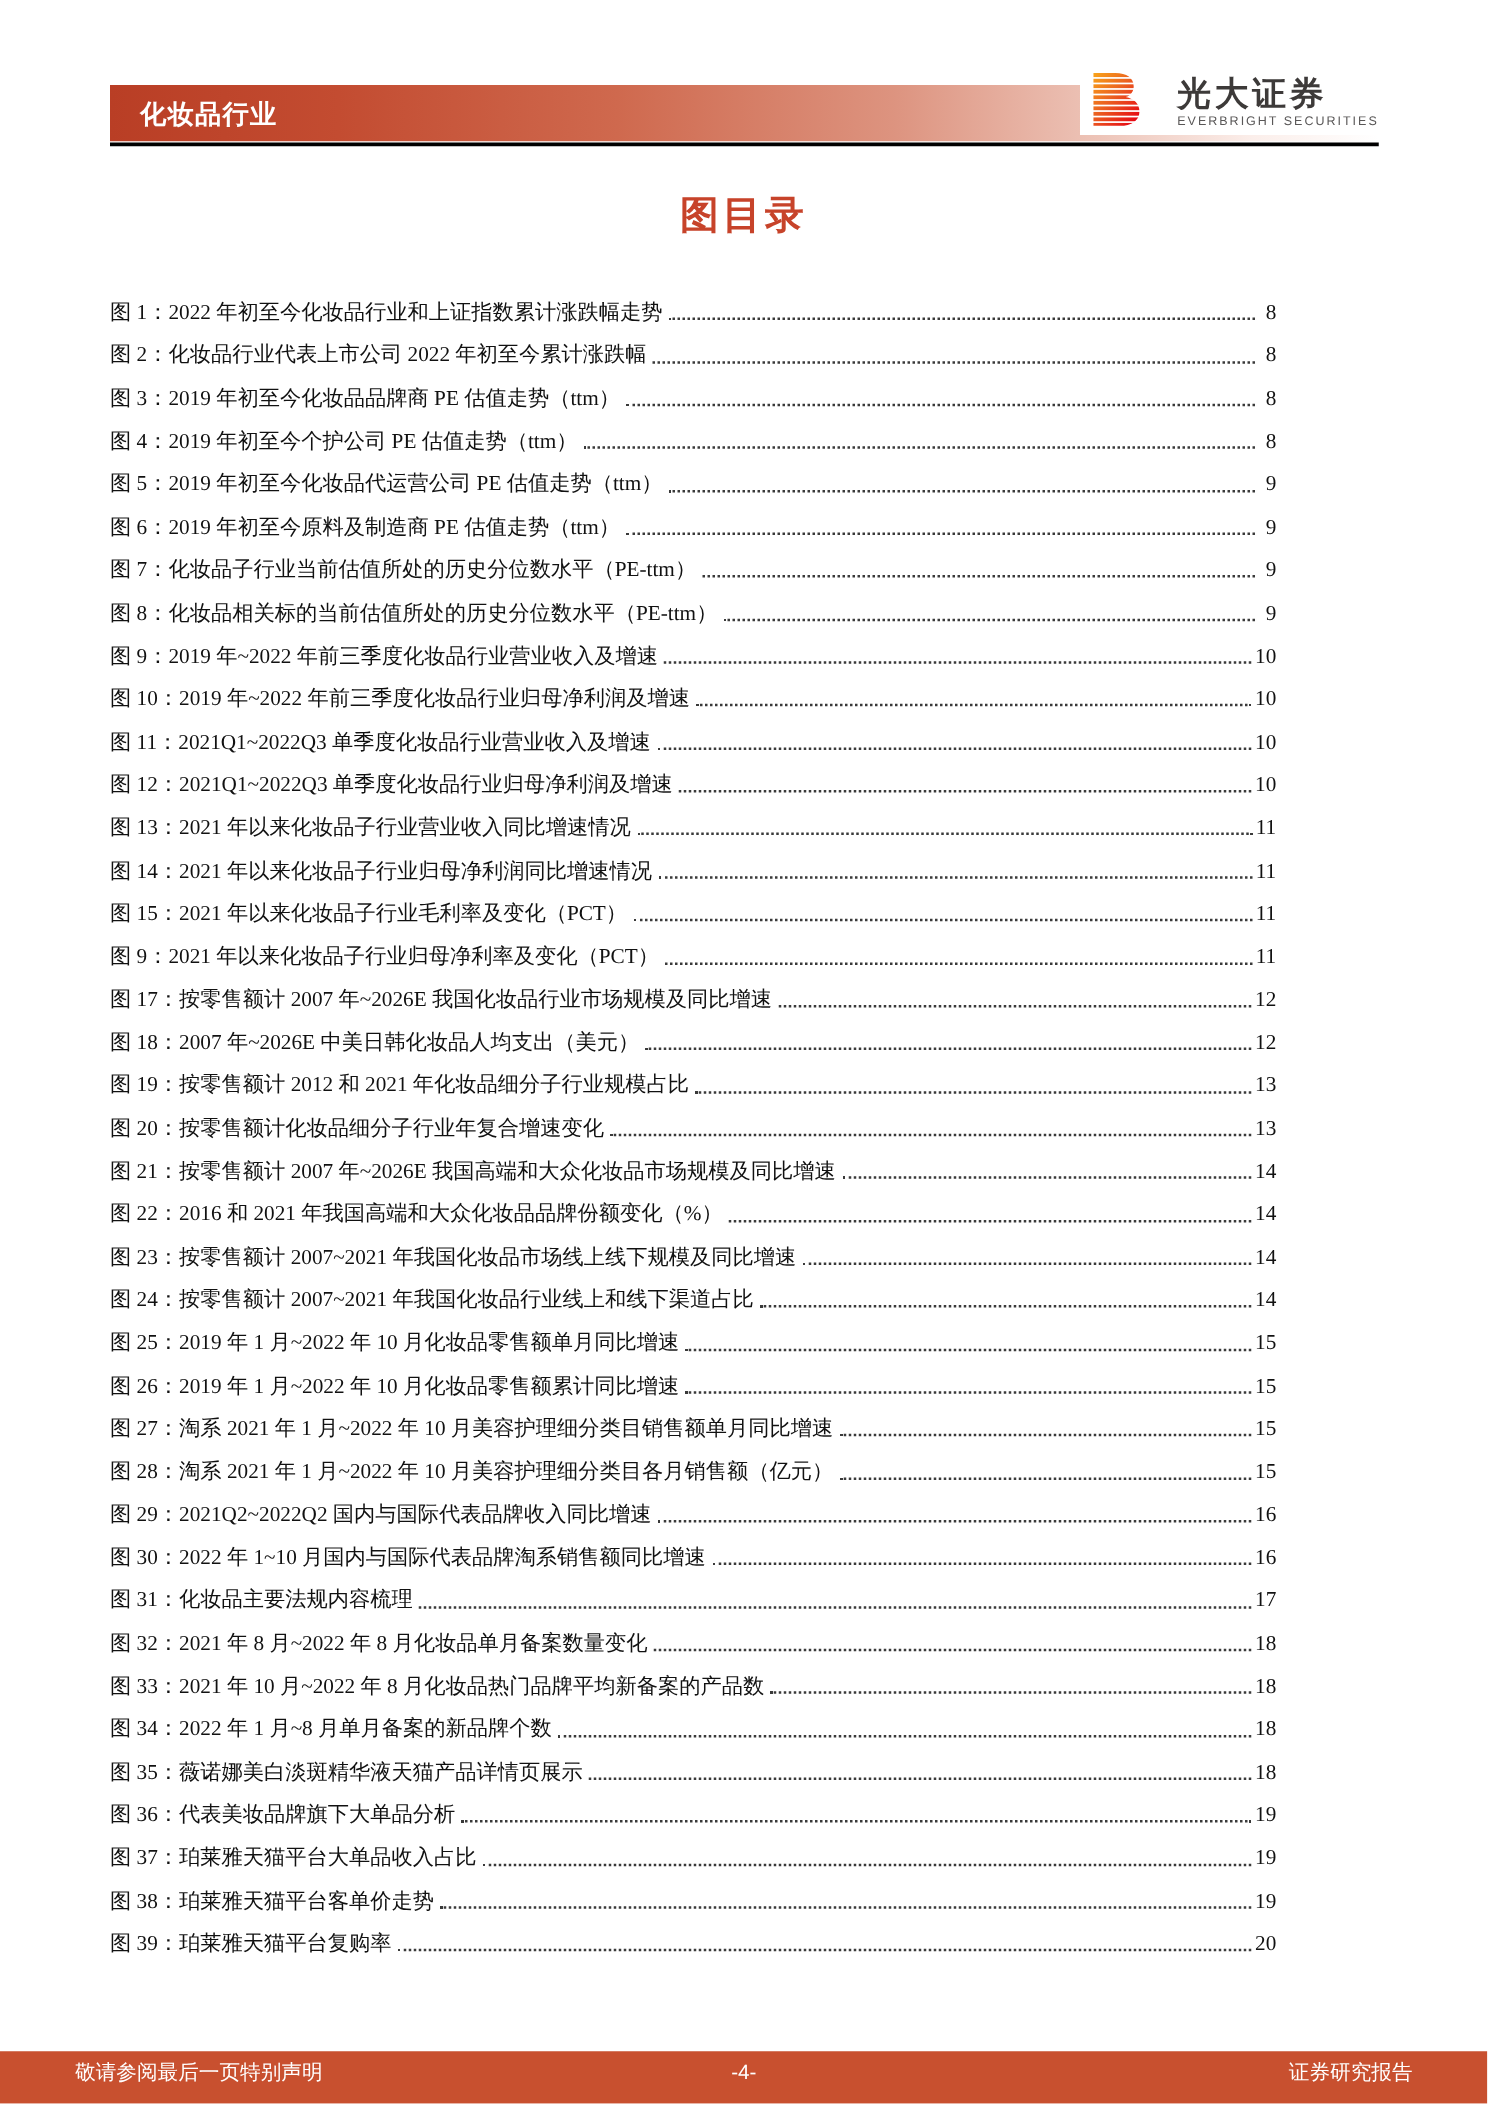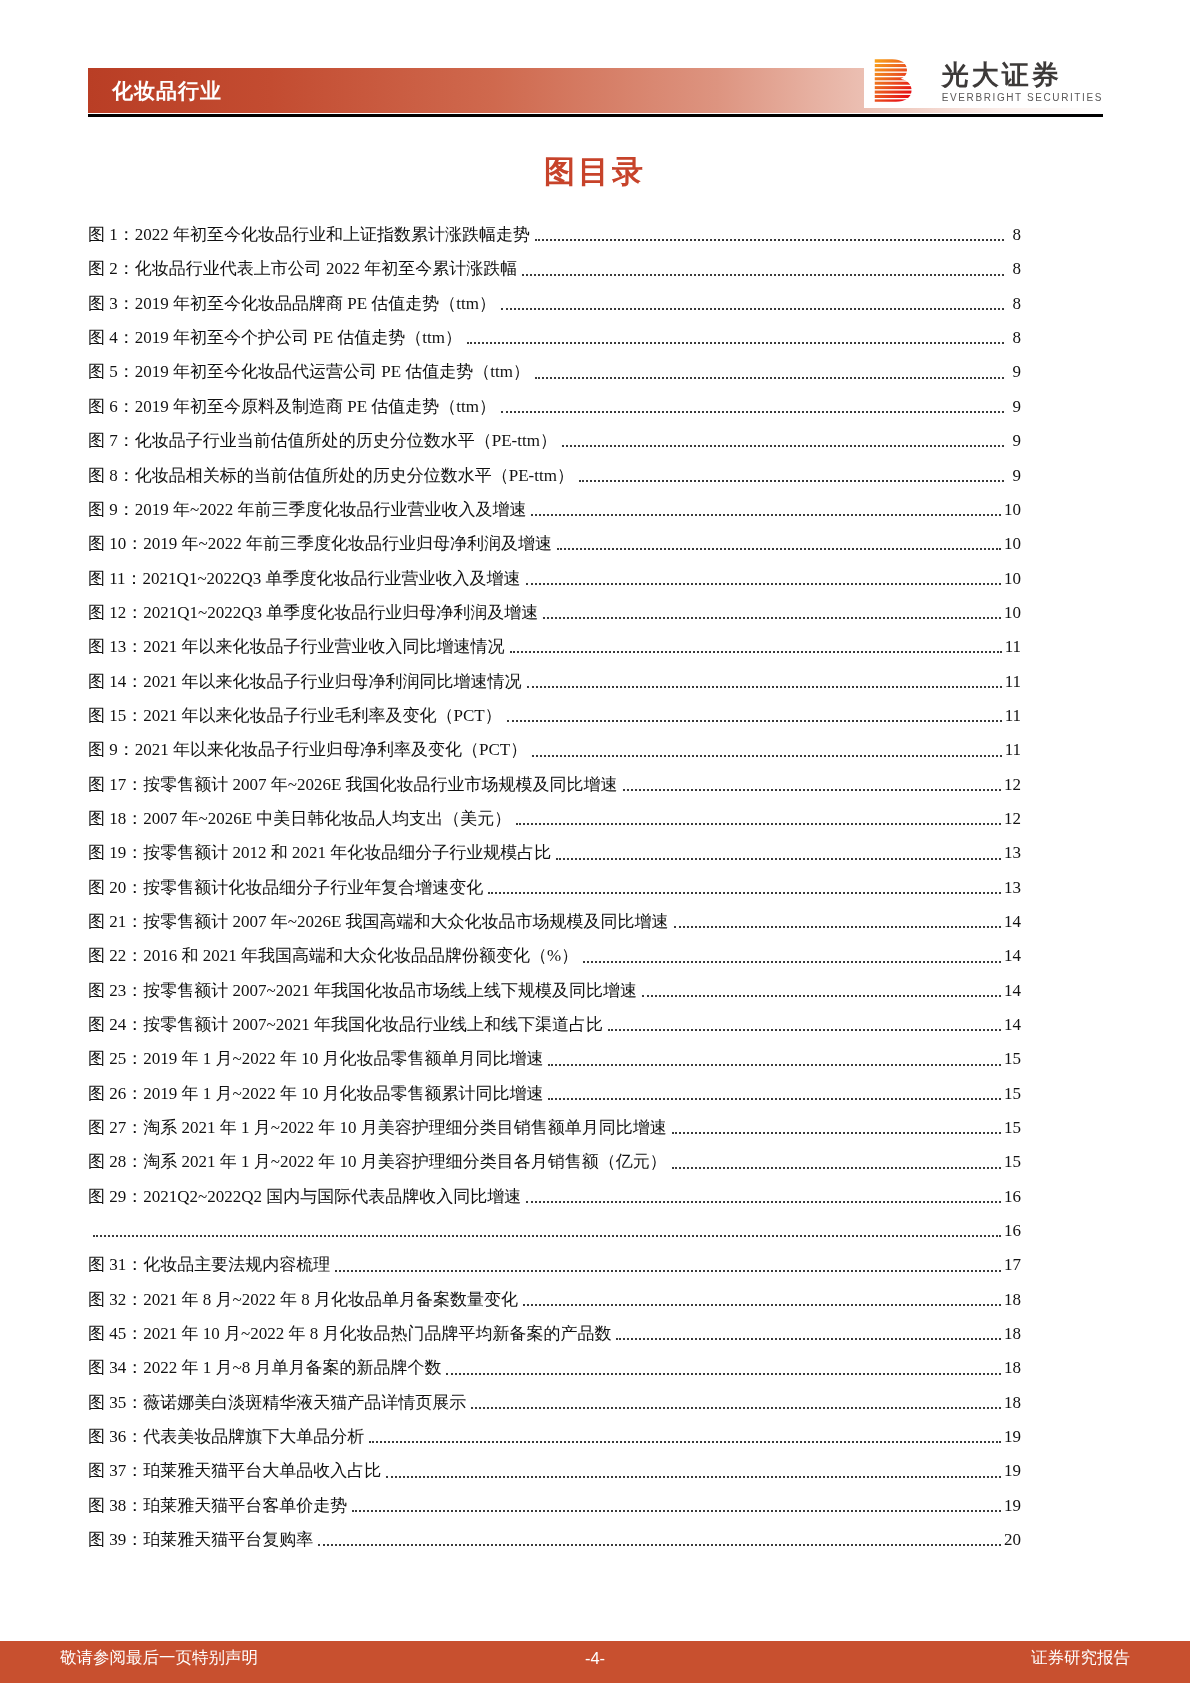--- a/index.html
+++ b/index.html
@@ -39,21 +39,21 @@
 
   
   .page-title {
     position:absolute; top:151px; left:0; width:100%; text-align:center;
     font-family:Liberation Sans, sans-serif; font-weight:bold;
     font-size:31px; color:#c7432a; letter-spacing:3px;
   }
 
   
   .toc {
-    position:absolute; left:88px; top:211px; width:933px;
+    position:absolute; left:88px; top:226px; width:933px;
   }
   .toc-row {
     display:flex; align-items:flex-end; height:34.35px;
     font-size:17px; color:#111111; cursor:pointer;
   }
   .toc-label { white-space:nowrap; line-height:1.25; }
   .toc-dots {
     flex:1 1 auto; border-bottom:2.2px dotted #3a3a3a;
     margin:0 3px 4px 5px; min-width:12px;
   }
@@ -283,38 +283,39 @@
     <span class="toc-page">15</span>
   </div>
 
   <div class="toc-row">
     <span class="toc-label">图 29：2021Q2~2022Q2 国内与国际代表品牌收入同比增速</span>
     <span class="toc-dots"></span>
     <span class="toc-page">16</span>
   </div>
 
   <div class="toc-row">
+    <span class="toc-label">图 30：2022 年 1~10 月国内与国际代表品牌淘系销售额同比增速</span>
     <span class="toc-dots"></span>
     <span class="toc-page">16</span>
   </div>
 
   <div class="toc-row">
     <span class="toc-label">图 31：化妆品主要法规内容梳理</span>
     <span class="toc-dots"></span>
     <span class="toc-page">17</span>
   </div>
 
   <div class="toc-row">
     <span class="toc-label">图 32：2021 年 8 月~2022 年 8 月化妆品单月备案数量变化</span>
     <span class="toc-dots"></span>
     <span class="toc-page">18</span>
   </div>
 
   <div class="toc-row">
-    <span class="toc-label">图 45：2021 年 10 月~2022 年 8 月化妆品热门品牌平均新备案的产品数</span>
+    <span class="toc-label">图 33：2021 年 10 月~2022 年 8 月化妆品热门品牌平均新备案的产品数</span>
     <span class="toc-dots"></span>
     <span class="toc-page">18</span>
   </div>
 
   <div class="toc-row">
     <span class="toc-label">图 34：2022 年 1 月~8 月单月备案的新品牌个数</span>
     <span class="toc-dots"></span>
     <span class="toc-page">18</span>
   </div>
 

